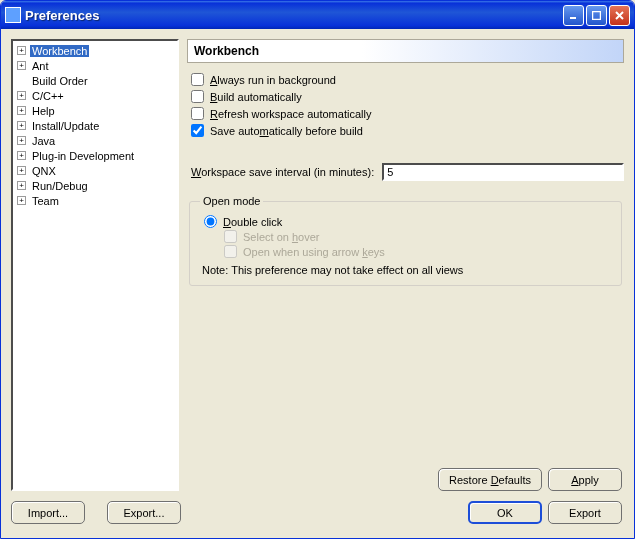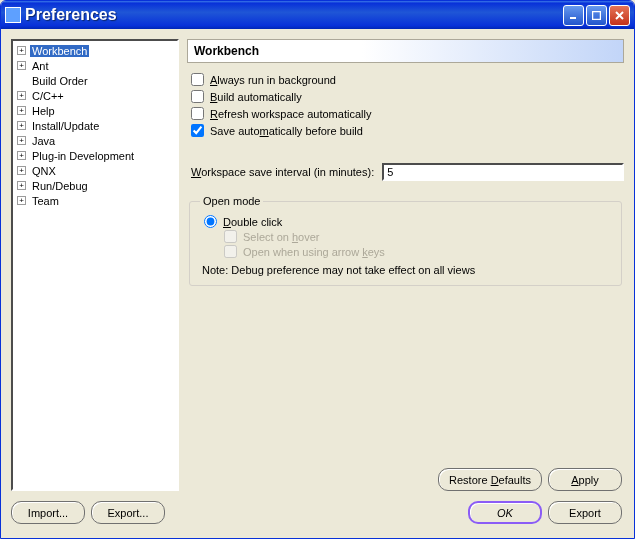--- a/index.html
+++ b/index.html
@@ -29,21 +29,21 @@
 }
 .titlebar-icon {
   width: 16px; height: 16px;
   background: #5ea0ff;
   margin-right: 4px;
   border: 1px solid #fff;
 }
 .titlebar-text {
   color: #fff;
   font-weight: bold;
-  font-size: 16px;
+  font-size: 13px;
   flex: 1;
   text-shadow: 1px 1px 1px #0a246a;
 }
 .titlebar-buttons { display: flex; gap: 2px; }
 .titlebar-btn {
   width: 21px; height: 21px;
   border: 1px solid #fff;
   border-radius: 3px;
   display: flex;
   align-items: center;
@@ -155,36 +155,35 @@
   margin-top: 6px;
   padding-right: 2px;
 }
 .btn {
   min-width: 74px;
   height: 23px;
   font-family: Tahoma, sans-serif;
   font-size: 11px;
   background: #ece9d8;
   border: 1px solid #707070;
-  border-radius: 10px;
+  border-radius: 5px;
   padding: 0 10px;
   cursor: default;
   box-shadow: inset 1px 1px 0 #fff;
 }
 .btn.default {
-  border: 2px solid #8b5cf6;
-  font-style: italic;
+  border: 2px solid #1d4ed8;
 }
 .bottom {
   display: flex;
   justify-content: space-between;
   padding: 4px 10px 8px 10px;
   border-top: 0;
 }
-.bottom-left { display:flex; gap:6px; }
+.bottom-left { display:flex; gap:22px; }
 u { text-decoration: underline; }
 </style>
 </head>
 <body>
 
 <div class="window">
   <div class="titlebar">
     <div class="titlebar-icon"></div>
     <div class="titlebar-text">Preferences</div>
     <div class="titlebar-buttons">
@@ -289,21 +288,21 @@
         <div class="check-row disabled" style="padding-left:24px">
           <input type="checkbox" disabled="" style="">
           <label>Select on <u>h</u>over</label>
         </div>
         <div class="check-row disabled" style="padding-left:24px">
           <input type="checkbox" disabled="" style="">
           <label>Open when using arrow <u>k</u>eys</label>
         </div>
         <div class="note-row">
           <b>Note:</b>
-          <span>Debug preference may not take effect on all views</span>
+          <span>This preference may not take effect on all views</span>
         </div>
       </fieldset>
 
       <div class="spacer"></div>
 
       <div class="right-buttons">
         <button class="btn">Restore <u>D</u>efaults</button>
         <button class="btn"><u>A</u>pply</button>
       </div>
     </div>

